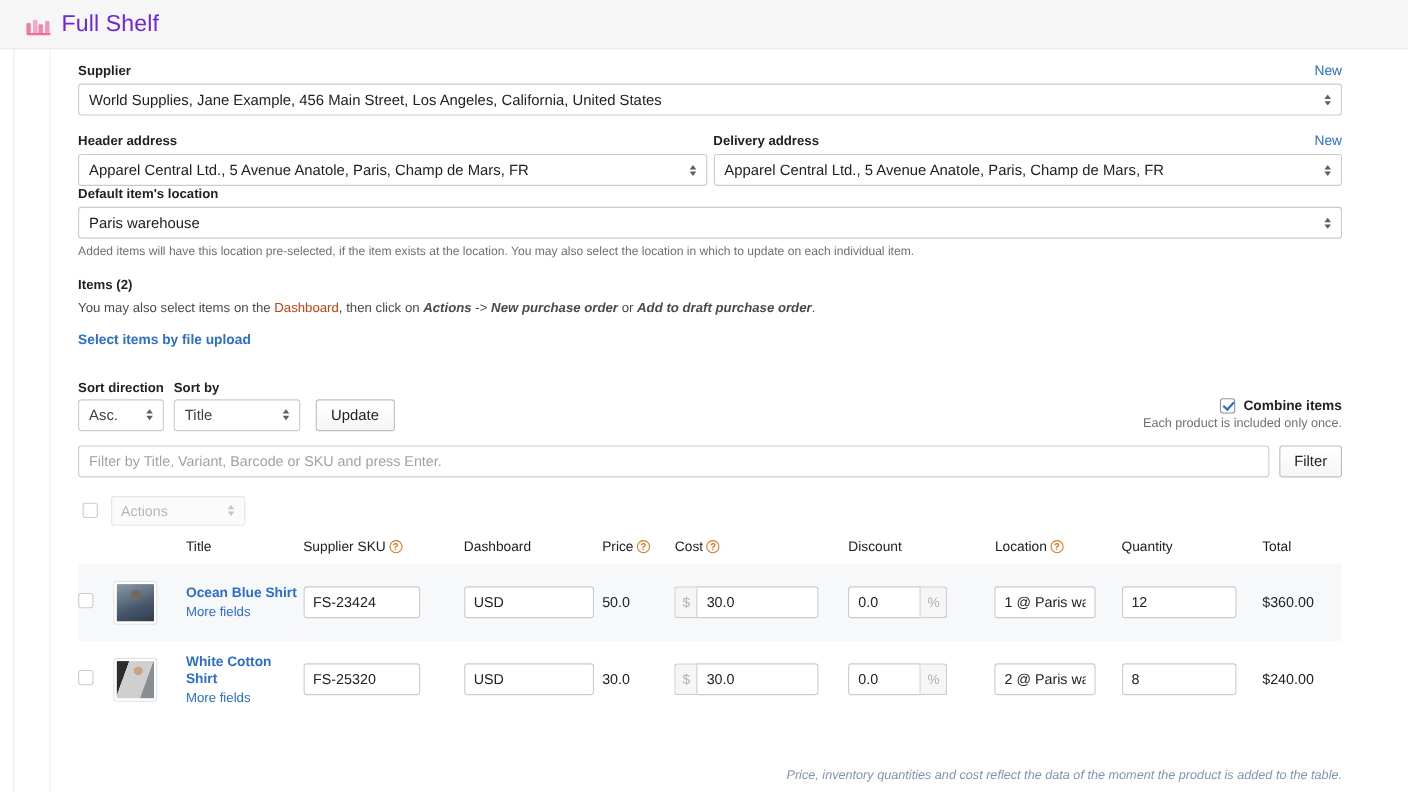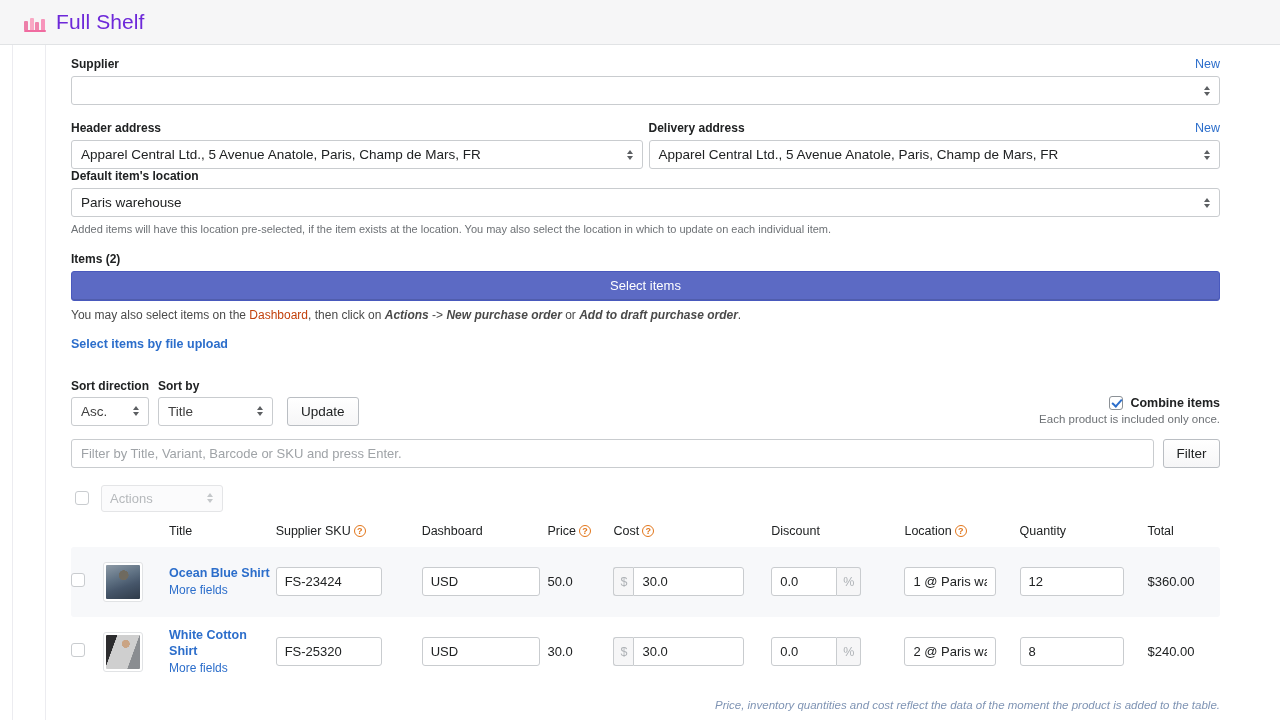--- a/index.html
+++ b/index.html
@@ -453,20 +453,21 @@
   <div class="gutter-line g2"></div>
 
   <div class="card">
 
     <div class="field-row">
       <div class="label-line">
         <span class="label">Supplier</span>
         <span class="new-link">New</span>
       </div>
       <div class="select-box">
+        <span>World Supplies, Jane Example, 456 Main Street, Los Angeles, California, United States</span>
         <span class="spinner-arrows">
             <i class="up"></i>
             <i class="down"></i>
           </span>
       </div>
     </div>
 
     <div class="two-col">
       <div>
         <div class="label-line">
@@ -502,21 +503,20 @@
         <span class="spinner-arrows">
             <i class="up"></i>
             <i class="down"></i>
           </span>
       </div>
       <div class="helper">Added items will have this location pre-selected, if the item exists at the location. You may also select the location in which to update on each individual item.</div>
     </div>
 
     <div style="margin-top:15px;">
       <div class="items-title">Items (2)</div>
-      <div class="select-items-btn">Select items</div>
       <div class="note">
         <span>You may also select items on the </span><a>Dashboard</a><span>, then click on </span><b>Actions</b><span> -&gt; </span><b>New purchase order</b><span> or </span><b>Add to draft purchase order</b><span>.</span>
       </div>
       <span class="file-upload-link">Select items by file upload</span>
     </div>
 
     <div class="sortbar">
       <div class="sort-field">
         <span class="label">Sort direction</span>
         <div class="mini-select w-asc">

